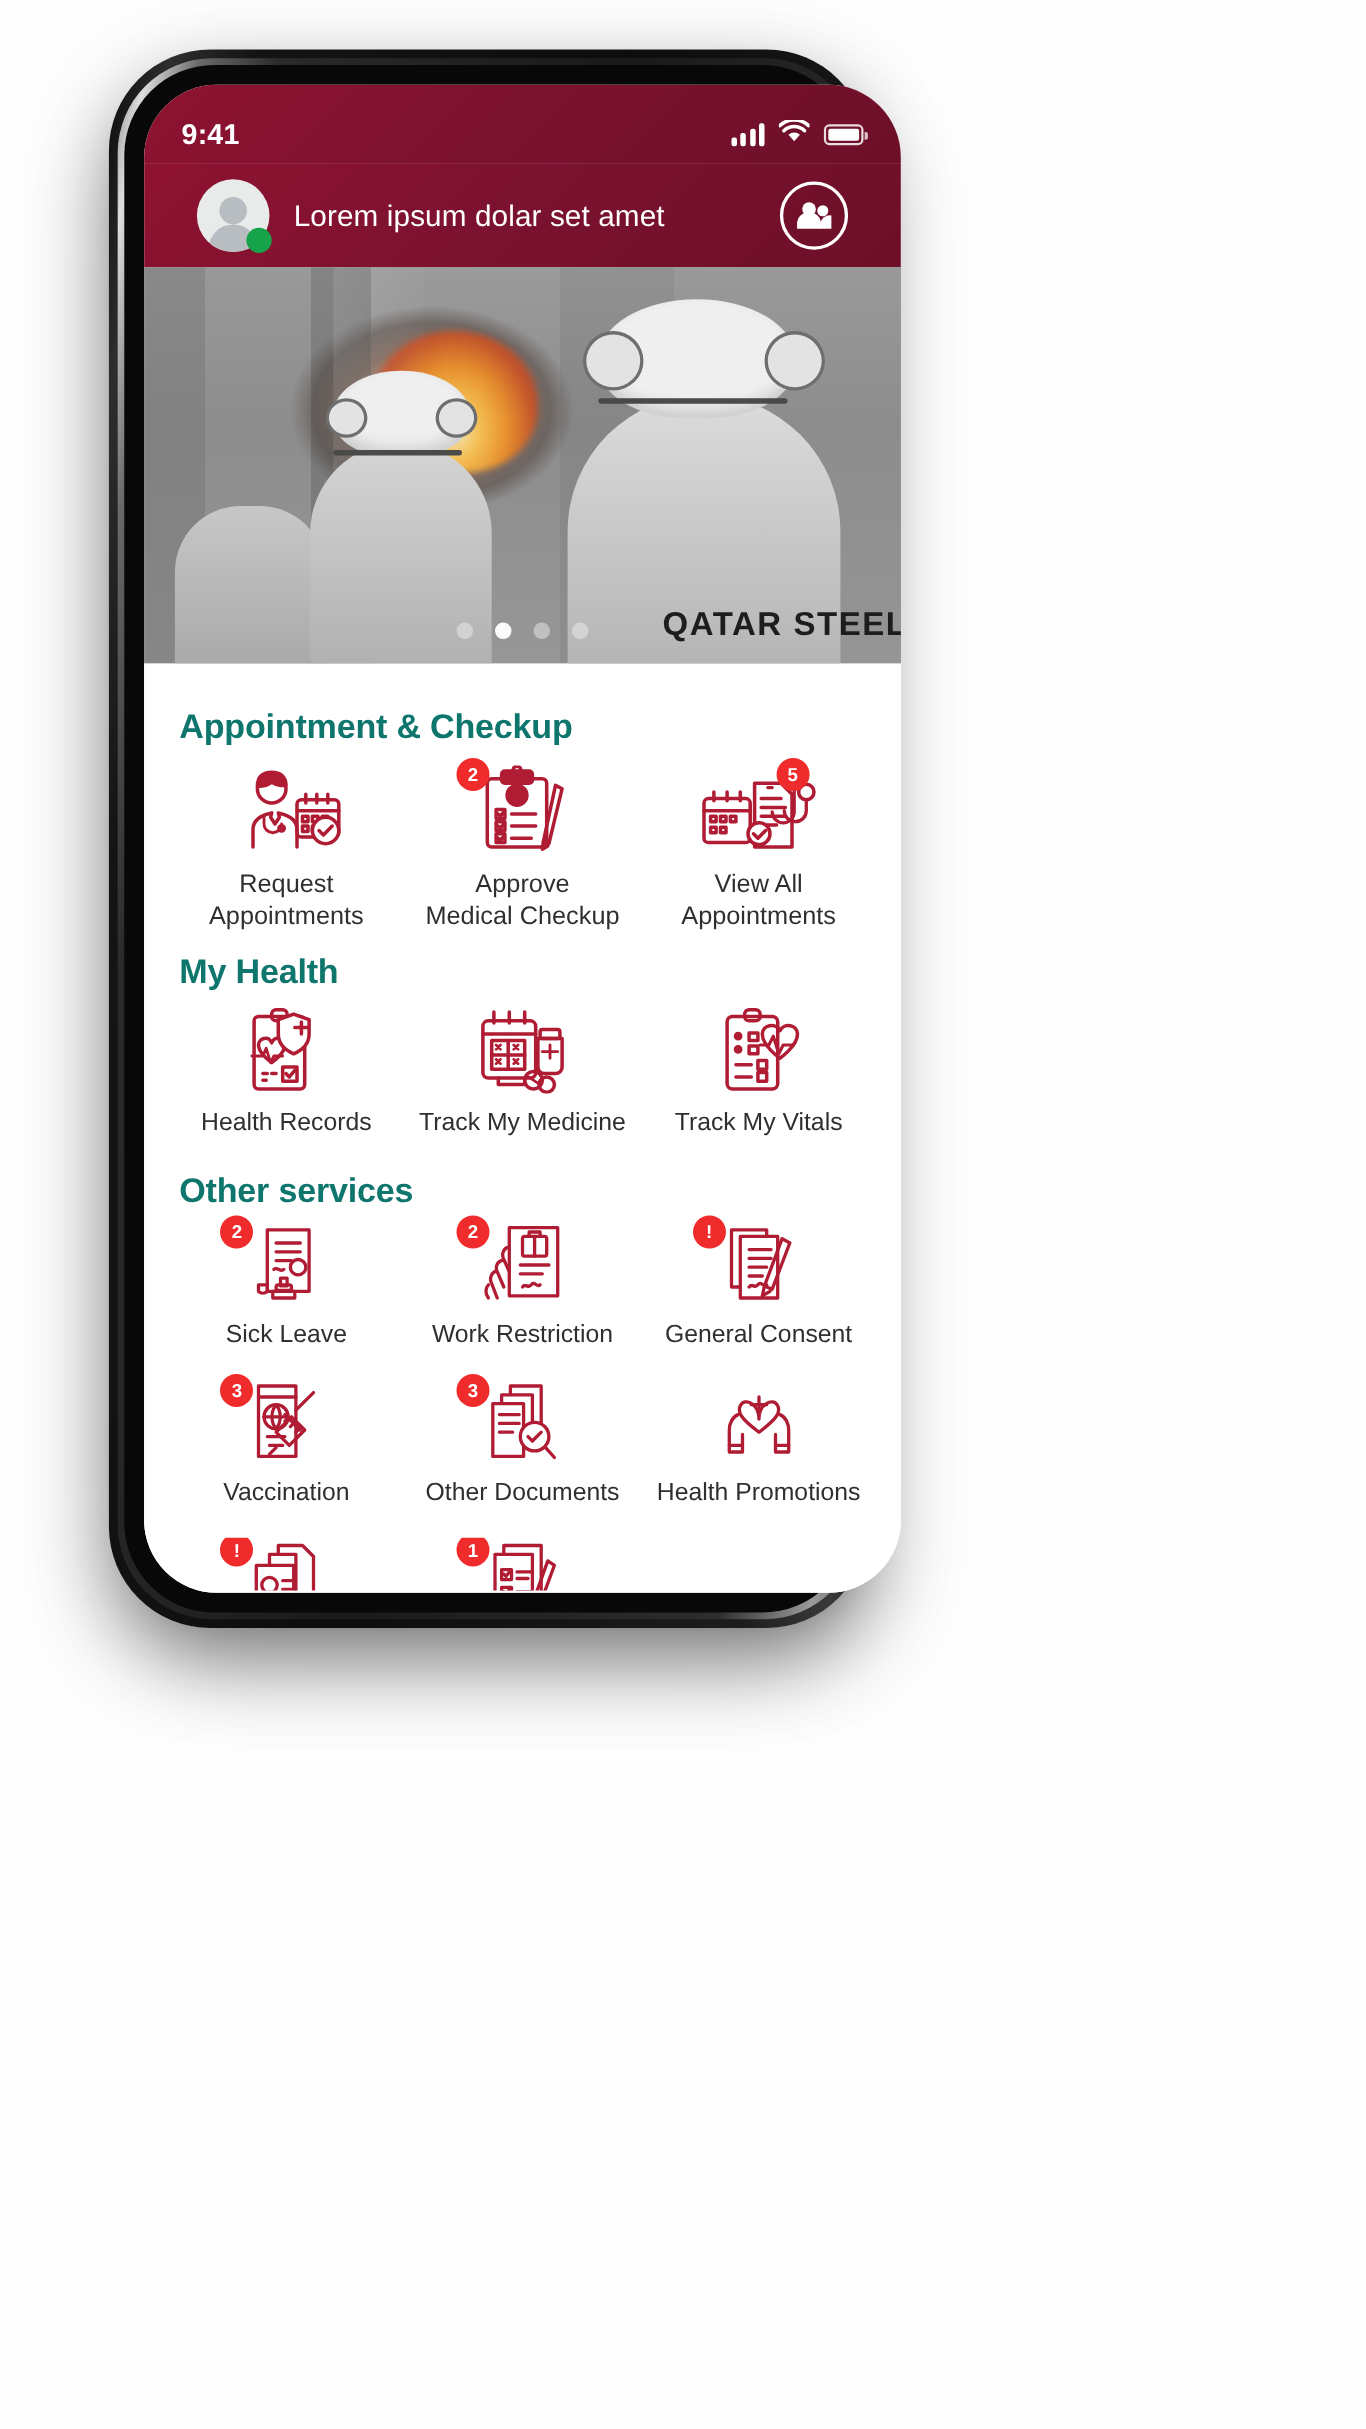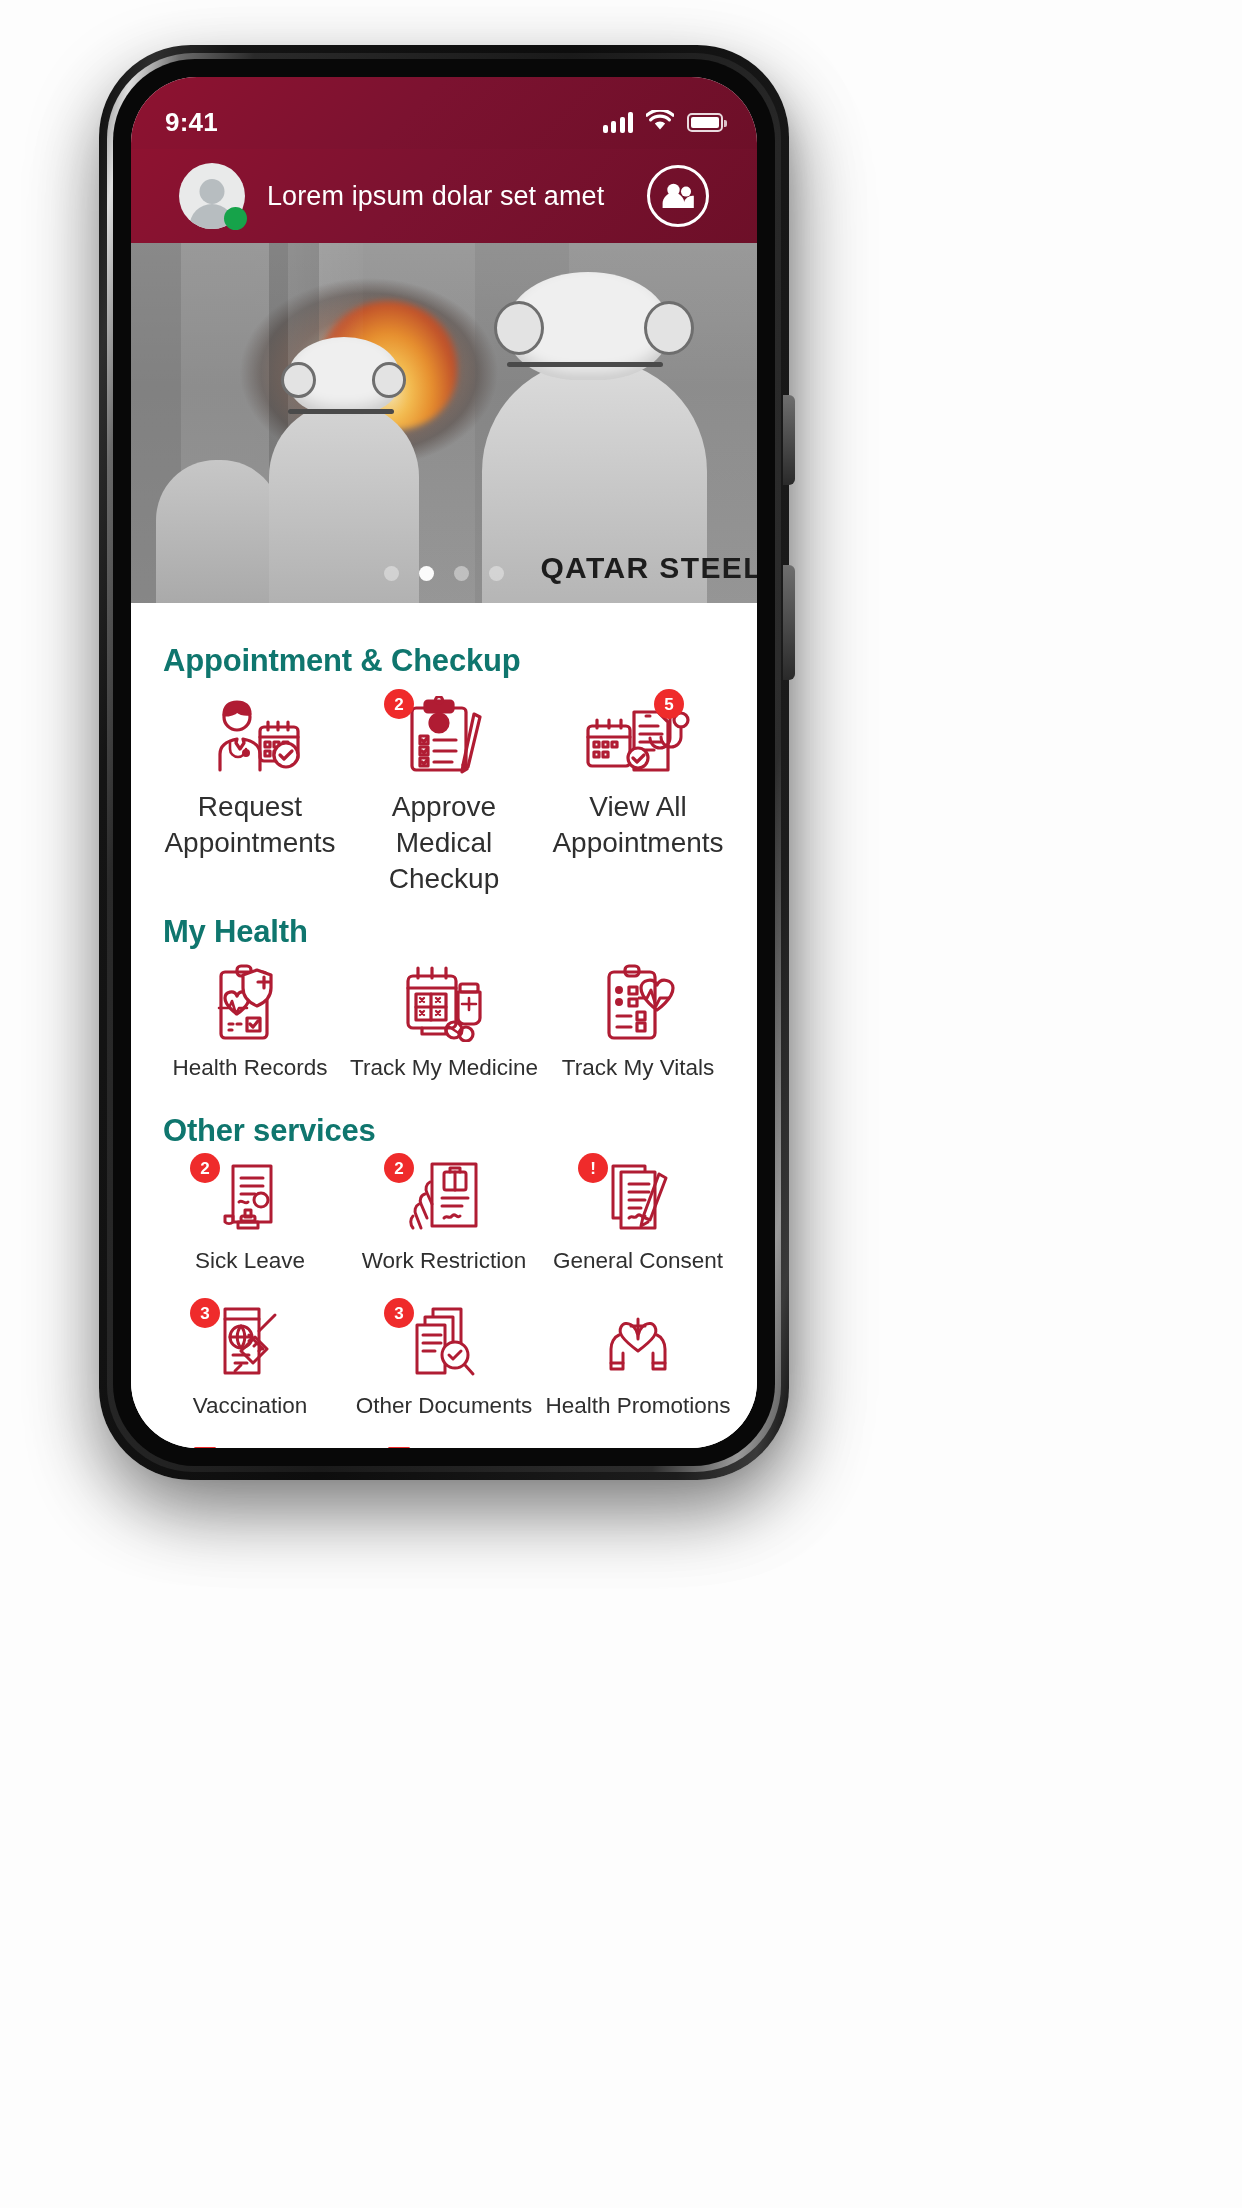--- a/index.html
+++ b/index.html
@@ -36,21 +36,21 @@
     background:linear-gradient(100deg,#8e8e8e 0%,#dedede 3%,#6a6a6a 8%,#2a2a2a 16%,#1a1a1a 50%,#2d2d2d 86%,#9a9a9a 95%,#5a5a5a 100%);
   }
   .phone-bezel{
     position:absolute; left:113px; top:59px;
     width:662px; height:1407px;
     border-radius:82px;
     background:#080808;
   }
   .screen{
     position:absolute; left:131px; top:77px;
-    width:626px; height:1371px;
+    width:688px; height:1371px;
     border-radius:66px;
     overflow:hidden;
     background:#ffffff;
   }
   
   .btn-right-1{
     position:absolute; left:783px; top:395px; width:12px; height:90px;
     border-radius:0 6px 6px 0;
     background:linear-gradient(180deg,#6e6e6e,#2a2a2a);
   }
@@ -223,21 +223,21 @@
     font-size:17px; font-weight:600;
     display:flex; align-items:center; justify-content:center;
     line-height:1; z-index:3;
   }
   .badge.right{ left:auto; right:8px; }
   .tile-label{
     margin-top:12px; font-size:22.5px; color:#2f2f2f;
     line-height:1.28; font-weight:400;
   }
   .grid-appt .tile-icon{ height:84px; }
-  .grid-appt .tile-label{ font-size:28px; }
+  .grid-appt .tile-label{ font-size:23px; }
   .grid-other{ margin-top:6px; }
   .grid-other + .grid-other{ margin-top:26px; }
   .row-clip{ height:48px; overflow:hidden; }
 </style>
 </head>
 <body>
 
 <div id="stage">
 
   <div class="phone-shadow"></div>

